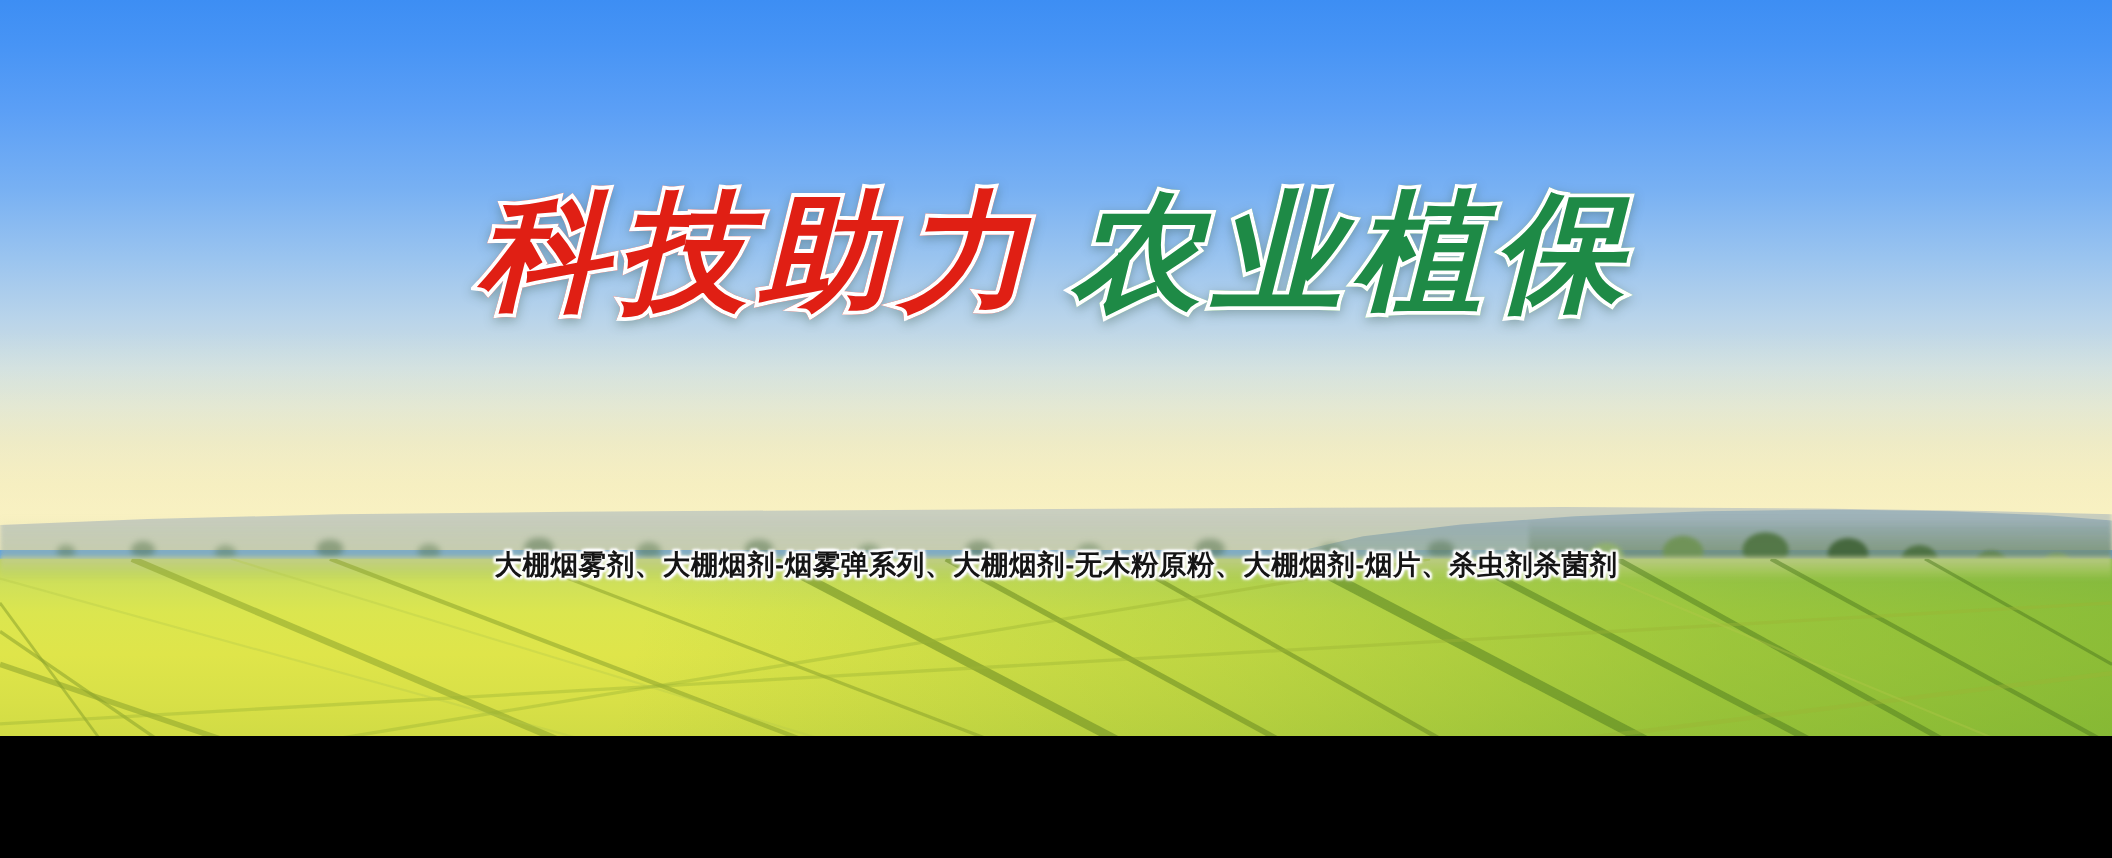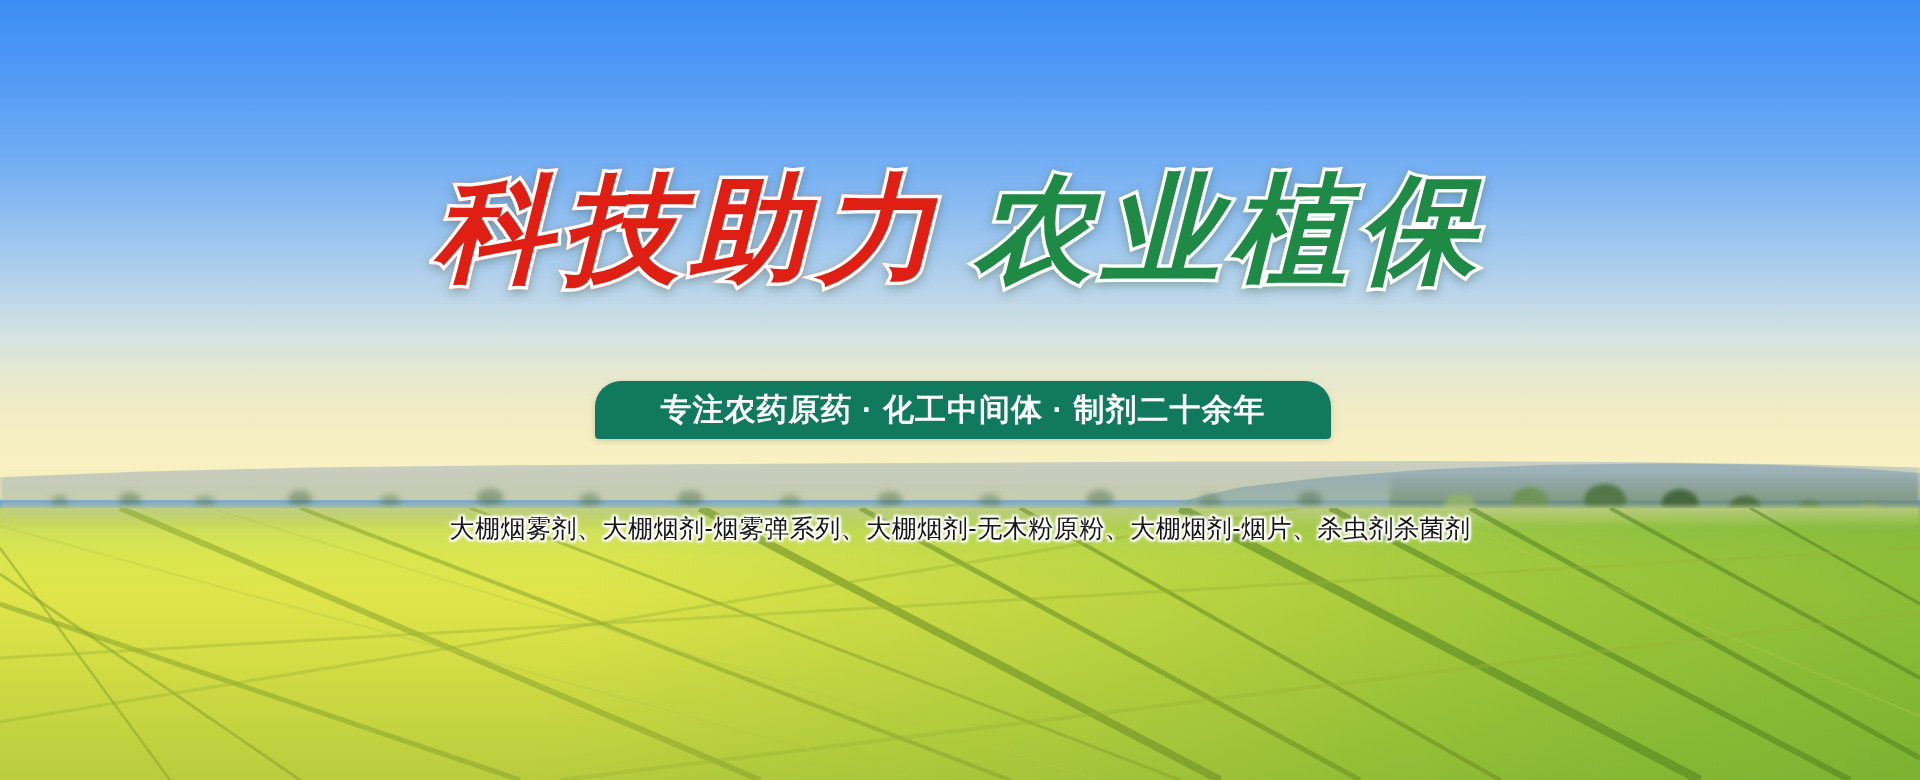--- a/index.html
+++ b/index.html
@@ -2,21 +2,21 @@
 <html lang="zh"><head>
 <meta charset="utf-8">
 <title>hero-banner</title>
 <style>
   html,body{margin:0;padding:0;background:#000;}
   *{box-sizing:border-box;}
 
   #stage{
     position:relative;
     width:1920px;
-    height:780px;
+    height:669px;
     overflow:hidden;
     font-family:"Liberation Sans","DejaVu Sans",sans-serif;
     background:#49a0f6;
   }
 
   
   .sky{
     position:absolute; left:0; top:0; width:1920px; height:500px;
     background:linear-gradient(to bottom,
       #3d8ef4 0%,
@@ -172,31 +172,30 @@
 
   
   .products{
     position:absolute; left:0; top:494px; width:1920px;
     text-align:center;
   }
   .products .pline{
     display:block;
     color:#151515;
     font-size:25px;
-    font-weight:400;
+    font-weight:700;
     line-height:40px;
     letter-spacing:.5px;
     white-space:nowrap;
     text-shadow:
       -2px 0 2px #ffffff, 2px 0 2px #ffffff,
       0 -2px 2px #ffffff, 0 2px 2px #ffffff,
       -2px -2px 2px #ffffff, 2px -2px 2px #ffffff,
       -2px 2px 2px #ffffff, 2px 2px 2px #ffffff,
       0 0 6px rgba(255,255,255,.95);
-    margin-top: 14px;
   }
 </style>
 </head>
 <body>
 
 <div id="stage">
 
   <div class="sky"></div>
   <div class="sky-haze"></div>
 
@@ -243,21 +242,18 @@
         <path d="M210 0 L1100 272" stroke-width="2"></path>
         <path d="M1420 0 L1920 208" stroke-width="2"></path>
       </g>
     </svg>
   </div>
 
   <div class="headline">
     <span class="hl-red">科技助力</span><span class="hl-green">农业植保</span>
   </div>
 
-  <div class="sub-banner">
-    <span class="sub-banner-text">专注农药原药 · 化工中间体 · 制剂二十余年</span>
-  </div>
 
   <div class="products">
     <span class="pline">大棚烟雾剂、大棚烟剂-烟雾弹系列、大棚烟剂-无木粉原粉、大棚烟剂-烟片、杀虫剂杀菌剂</span>
   </div>
 
 </div>
 
 </body></html>

